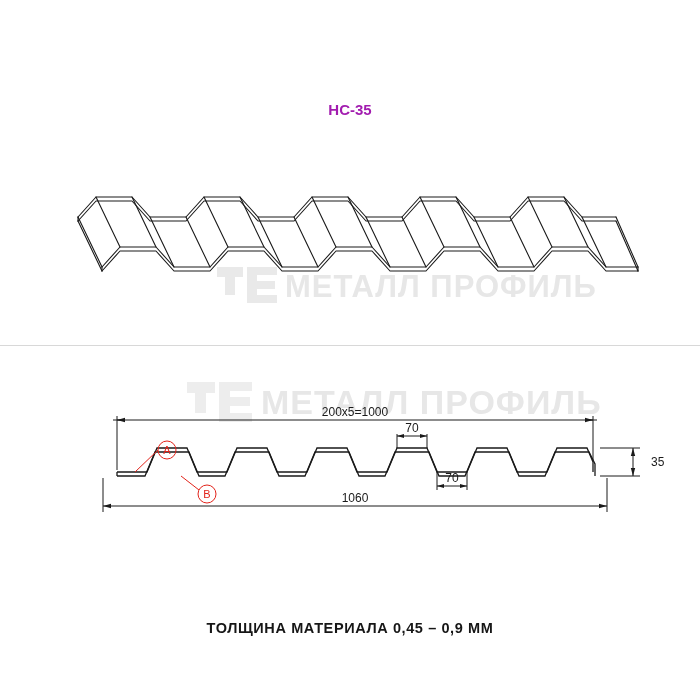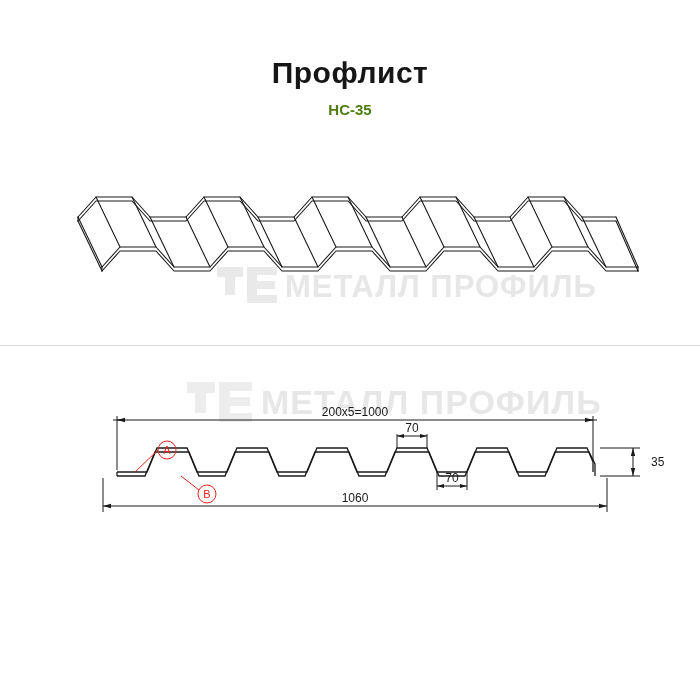--- a/index.html
+++ b/index.html
@@ -32,21 +32,21 @@
     color: #161616;
   }
   .subtitle {
     position: absolute;
     top: 101px;
     left: 0;
     width: 700px;
     text-align: center;
     font-size: 15px;
     font-weight: bold;
-    color: #4d7c0f;
+    color: #a21caf;
   }
   .iso-wrap {
     position: absolute;
     top: 175px;
     left: 60px;
     width: 580px;
     height: 140px;
   }
   .divider {
     position: absolute;
@@ -81,21 +81,20 @@
   }
   .wm1 { top: 255px; left: 215px; }
   .wm2 { top: 368px; left: 185px; }
   svg { display: block; overflow: visible; }
 </style>
 </head>
 <body>
 
 <div class="page">
 
-  <div class="title">Профлист</div>
   <div class="subtitle">НС-35</div>
 
   <div class="wm wm1">
     <svg width="290" height="62" viewBox="0 0 290 62">
       <g fill="#e9e9e9">
         <path d="M2 12 h26 v10 h-8 v18 h-10 v-18 h-8 z"></path>
         <path d="M32 12 h30 v8 h-20 v6 h18 v8 h-18 v6 h20 v8 h-30 z"></path>
       </g>
       <text x="70" y="42" font-family="Liberation Sans, sans-serif" font-size="31" font-weight="bold" fill="#e7e7e7" letter-spacing="1">МЕТАЛЛ ПРОФИЛЬ</text>
     </svg>
@@ -223,14 +222,15 @@
         <circle cx="72" cy="50" r="9"></circle>
         <path d="M63 50 L40 72"></path>
         <circle cx="112" cy="94" r="9"></circle>
         <path d="M104 90 L86 76"></path>
       </g>
       <text x="72" y="54" text-anchor="middle" font-family="Liberation Sans, sans-serif" font-size="11" fill="#e2231a">A</text>
       <text x="112" y="98" text-anchor="middle" font-family="Liberation Sans, sans-serif" font-size="11" fill="#e2231a">B</text>
     </svg>
   </div>
 
+  <div class="footer-note">ТОЛЩИНА МАТЕРИАЛА 0,45 – 0,9 ММ</div>
 
 </div>
 
 </body></html>

